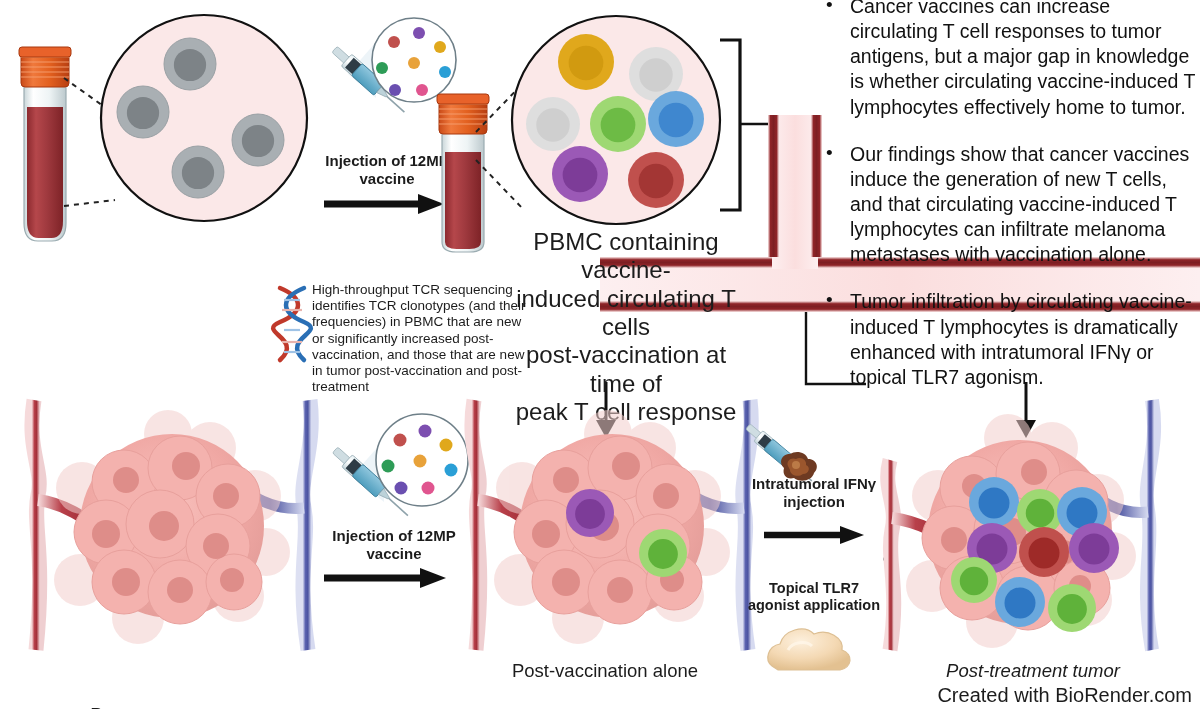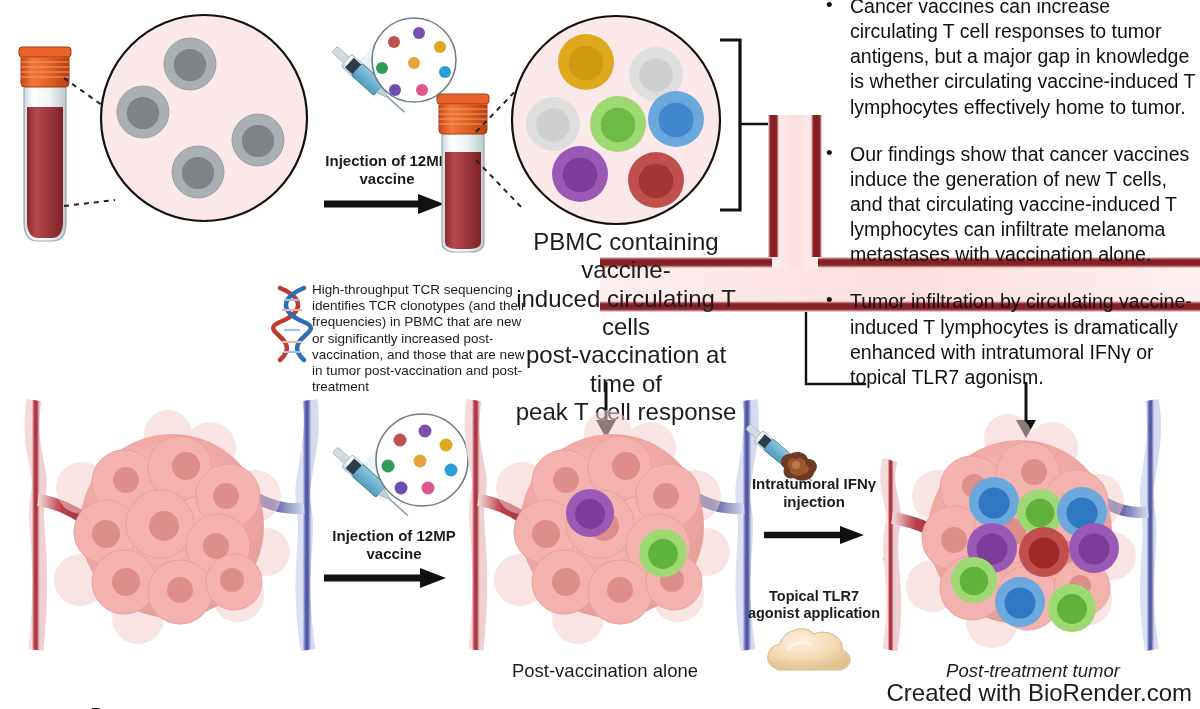--- a/index.html
+++ b/index.html
@@ -6,21 +6,21 @@
   body{width:1200px;height:709px;font-family:"Liberation Sans",sans-serif;color:#1a1a1a;overflow:hidden;}
   #stage{position:relative;width:1200px;height:709px;background:#fff;}
   .abs{position:absolute;}
   .lbl{position:absolute;text-align:center;line-height:1.18;color:#1c1c1c;}
   .lbl.b{font-weight:bold;}
   .bullets{position:absolute;left:812px;top:-6px;width:390px;}
   .bullets ul{margin:0;padding:0;list-style:none;}
   .bullets li{position:relative;padding-left:38px;margin-bottom:22px;font-size:19.5px;line-height:1.29;color:#111;}
   .bullets li:before{content:"\2022";position:absolute;left:14px;top:-1px;font-size:19px;}
   svg{display:block;overflow:visible;}
-  .biorender{position:absolute;right:8px;bottom:2px;font-size:24px;color:#1c1c1c;}
+  .biorender{position:absolute;right:8px;bottom:2px;font-size:20px;color:#1c1c1c;}
 </style>
 </head>
 <body>
 
 <div id="stage">
 
   <div class="abs" style="left:10px;top:45px;">
     <svg width="70" height="200" viewBox="0 0 70 200">
       <defs>
         <linearGradient id="tubeGlass" x1="0" y1="0" x2="1" y2="0">
@@ -409,21 +409,21 @@
     </svg>
   </div>
 
   <div class="lbl b" style="left:734px;top:475px;width:160px;font-size:15px;white-space:pre-line;text-align:center;">Intratumoral IFNγ
 injection</div>
   <svg class="abs" style="left:762px;top:524px;" width="112" height="24">
     <line x1="2" y1="11" x2="80" y2="11" stroke="#111" stroke-width="6.5"></line>
     <path d="M78 2 L102 11 L78 20 Z" fill="#111"></path>
   </svg>
   <div class="lbl b" style="left:734px;top:552px;width:160px;font-size:11px;text-align:right;">or</div>
-  <div class="lbl b" style="left:730px;top:580px;width:168px;font-size:14.5px;white-space:pre-line;margin-top:8px;">Topical TLR7
+  <div class="lbl b" style="left:730px;top:580px;width:168px;font-size:14.5px;white-space:pre-line;">Topical TLR7
 agonist application</div>
 
   <div class="abs" style="left:762px;top:620px;">
     <svg width="96" height="56" viewBox="0 0 96 56">
       <defs>
         <radialGradient id="creamG" cx="40%" cy="30%" r="70%">
           <stop offset="0%" stop-color="#fdf0dd"></stop>
             <stop offset="60%" stop-color="#f4d9b4"></stop>
           <stop offset="100%" stop-color="#e3c191"></stop>
         </radialGradient>

